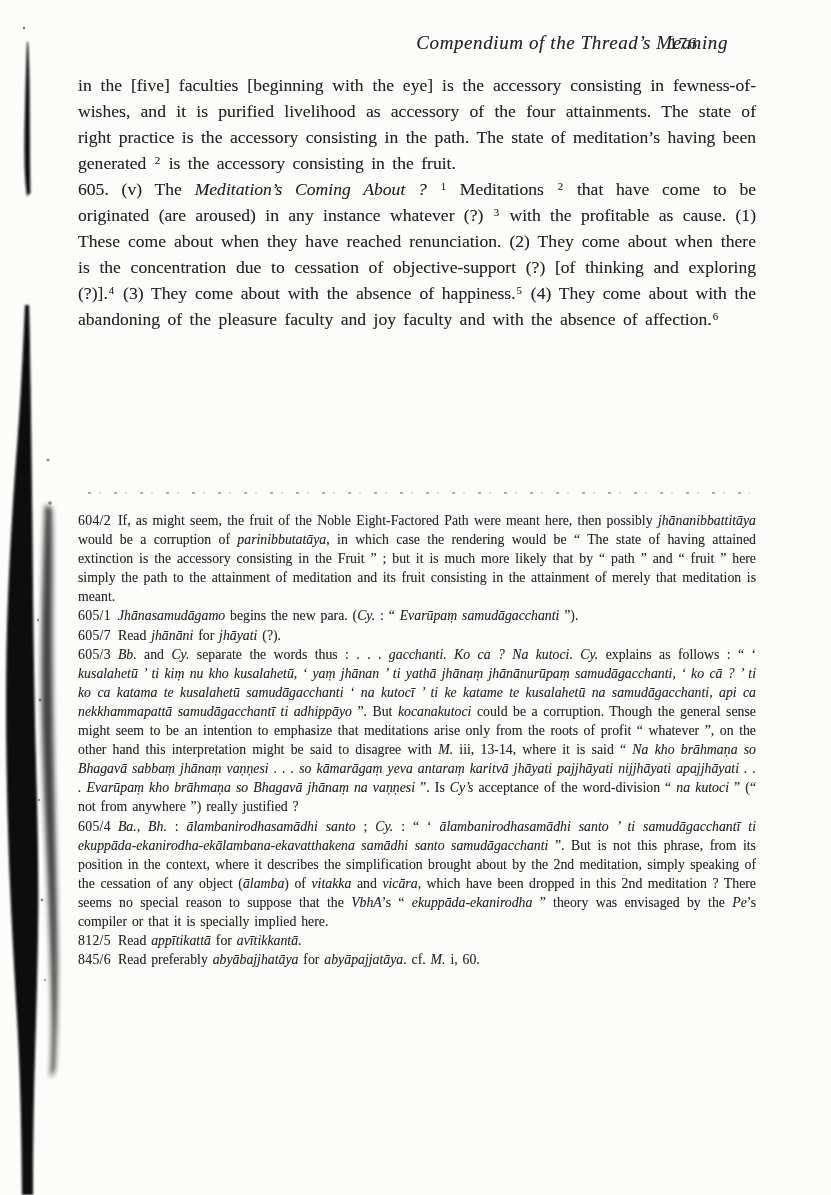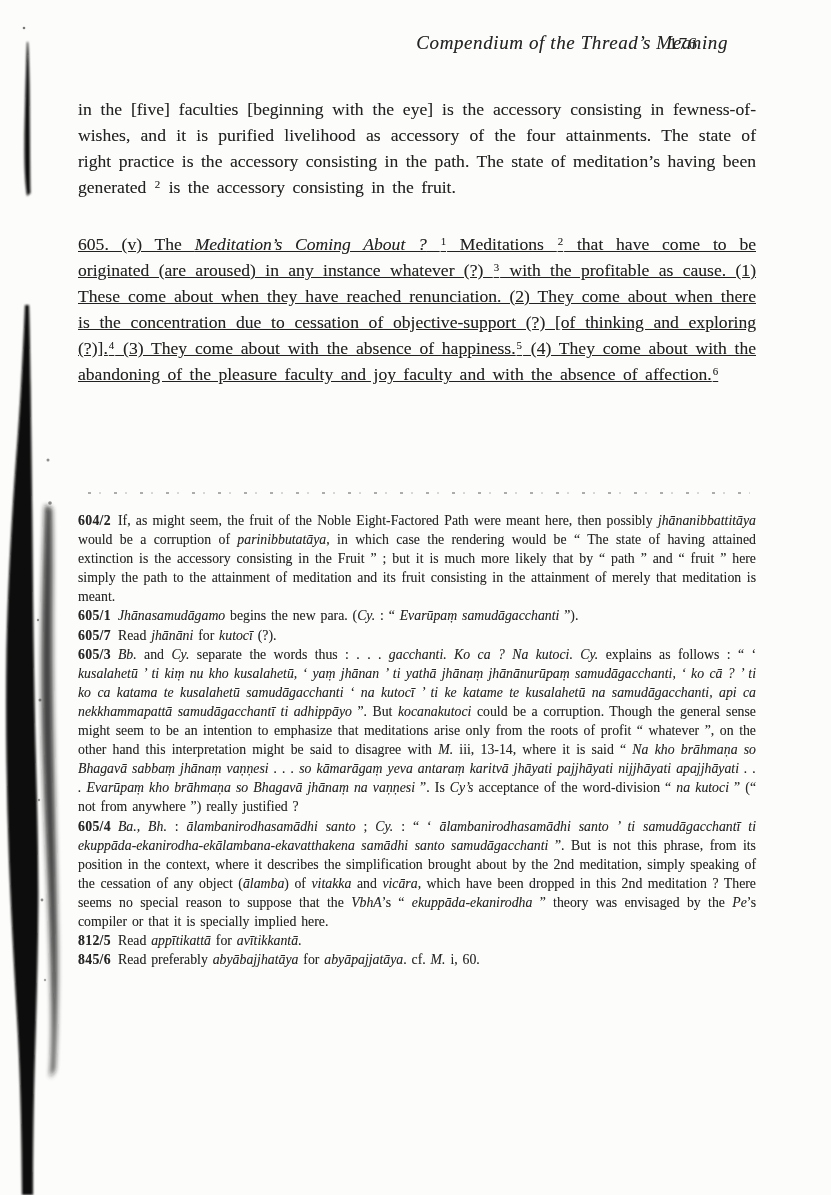--- a/index.html
+++ b/index.html
@@ -18,44 +18,44 @@
     display:block;text-align:right;margin-right:28px;
     font-style:italic;font-size:19px;letter-spacing:.6px;
     color:#242424;text-shadow:0 0 .5px rgba(20,20,20,.35);
   }
   .page-num{
     position:absolute;right:58px;top:1px;font-size:17.5px;color:#242424;
     letter-spacing:1px;
   }
   
   .main-text{
-    position:absolute;left:78px;top:96px;width:678px;
+    position:absolute;left:78px;top:72px;width:678px;
   }
   .body-para{
     margin:0;font-size:17.6px;line-height:26px;text-align:justify;
     word-spacing:3px;color:#222;text-shadow:0 0 .5px rgba(25,25,25,.3);
   }
-  .body-para + .body-para{margin-top:31px;text-decoration:underline;}
+  .body-para + .body-para{}
   
   .fn-separator{
     position:absolute;left:88px;top:492px;width:662px;height:2px;
     background-image:repeating-linear-gradient(90deg,
       rgba(70,70,70,.55) 0 3px, transparent 3px 11px,
       rgba(120,120,120,.35) 11px 13px, transparent 13px 26px);
     opacity:.8;
   }
   
   .footnotes{
     position:absolute;left:78px;top:511px;width:678px;
   }
   .footnote{
     margin:0;font-size:13.8px;line-height:19.1px;text-align:justify;
     word-spacing:1.4px;color:#262626;text-shadow:0 0 .4px rgba(25,25,25,.3);
   }
-  .fn-label{font-weight:bold;letter-spacing:.3px;padding-right:7px;}
+  .fn-label{font-weight:normal;letter-spacing:.3px;padding-right:7px;}
   
   .i{font-style:italic;}
   .sup{
     font-size:.62em;position:relative;top:-.45em;line-height:0;
     padding:0 1px;word-spacing:normal;
   }
   
   .gutter-svg{position:absolute;left:0;top:0;}
 </style>
 </head>
@@ -125,21 +125,21 @@
   <div class="footnotes" id="footnotes">
     <p class="footnote">
       <span class="fn-label">604/2</span><span class="fn-text"><span>If, as might seem, the fruit of the Noble Eight-Factored Path were meant here, then possibly </span><span class="i">jhānanibbattitāya</span><span> would be a corruption of </span><span class="i">parinibbutatāya</span><span>, in which case the rendering would be “ The state of having attained extinction is the accessory consisting in the Fruit ” ;  but it is much more likely that by “ path ” and “ fruit ” here simply the path to the attainment of meditation and its fruit consisting in the attainment of merely that meditation is meant.</span></span>
     </p>
 
     <p class="footnote">
       <span class="fn-label">605/1</span><span class="fn-text"><span class="i">Jhānasamudāgamo</span><span> begins the new para.  (</span><span class="i">Cy.</span><span> :  “ </span><span class="i">Evarūpaṃ samudāgacchanti</span><span> ”).</span></span>
     </p>
 
     <p class="footnote">
-      <span class="fn-label">605/7</span><span class="fn-text"><span>Read </span><span class="i">jhānāni</span><span> for </span><span class="i">kutocī</span><span> (?).</span></span>
+      <span class="fn-label">605/7</span><span class="fn-text"><span>Read </span><span class="i">jhānāni</span><span> for </span><span class="i">jhāyati</span><span> (?).</span></span>
     </p>
 
     <p class="footnote">
       <span class="fn-label">605/3</span><span class="fn-text"><span class="i">Bb.</span><span> and </span><span class="i">Cy.</span><span> separate the words thus :  . . . </span><span class="i">gacchanti.  Ko ca ?  Na kutoci.</span><span> </span><span class="i">Cy.</span><span> explains as follows :  “ ‘ </span><span class="i">kusalahetū ’ ti kiṃ nu kho kusalahetū, ‘ yaṃ jhānan ’ ti yathā jhānaṃ jhānānurūpaṃ samudāgacchanti, ‘ ko cā ? ’  ti ko ca katama te kusalahetū samudāgacchanti ‘ na kutocī ’ ti ke katame te kusalahetū na samudāgacchanti, api ca nekkhammapattā samudāgacchantī ti adhippāyo</span><span> ”.  But </span><span class="i">kocanakutoci</span><span> could be a corruption.  Though the general sense might seem to be an intention to emphasize that meditations arise only from the roots of profit “ whatever ”, on the other hand this interpretation might be said to disagree with </span><span class="i">M.</span><span> iii, 13-14, where it is said “ </span><span class="i">Na kho brāhmaṇa so Bhagavā sabbaṃ jhānaṃ vaṇṇesi . . . so kāmarāgaṃ yeva antaraṃ karitvā jhāyati pajjhāyati nijjhāyati apajjhāyati . . . Evarūpaṃ kho brāhmaṇa so Bhagavā jhānaṃ na vaṇṇesi</span><span> ”.  Is </span><span class="i">Cy’s</span><span> acceptance of the word-division “ </span><span class="i">na kutoci</span><span> ” (“ not from anywhere ”) really justified ?</span></span>
     </p>
 
     <p class="footnote">
       <span class="fn-label">605/4</span><span class="fn-text"><span class="i">Ba., Bh.</span><span> :  </span><span class="i">ālambanirodhasamādhi santo</span><span> ;  </span><span class="i">Cy.</span><span> :  “ ‘ </span><span class="i">ālambanirodhasamādhi santo ’ ti samudāgacchantī ti ekuppāda-ekanirodha-ekālambana-ekavatthakena samādhi santo samudāgacchanti</span><span> ”.  But is not this phrase, from its position in the context, where it describes the simplification brought about by the 2nd meditation, simply speaking of the cessation of any object (</span><span class="i">ālamba</span><span>) of </span><span class="i">vitakka</span><span> and </span><span class="i">vicāra</span><span>, which have been dropped in this 2nd meditation ?  There seems no special reason to suppose that the </span><span class="i">VbhA</span><span>’s “ </span><span class="i">ekuppāda-ekanirodha</span><span> ” theory was envisaged by the </span><span class="i">Pe</span><span>’s compiler or that it is specially implied here.</span></span>
     </p>
 

